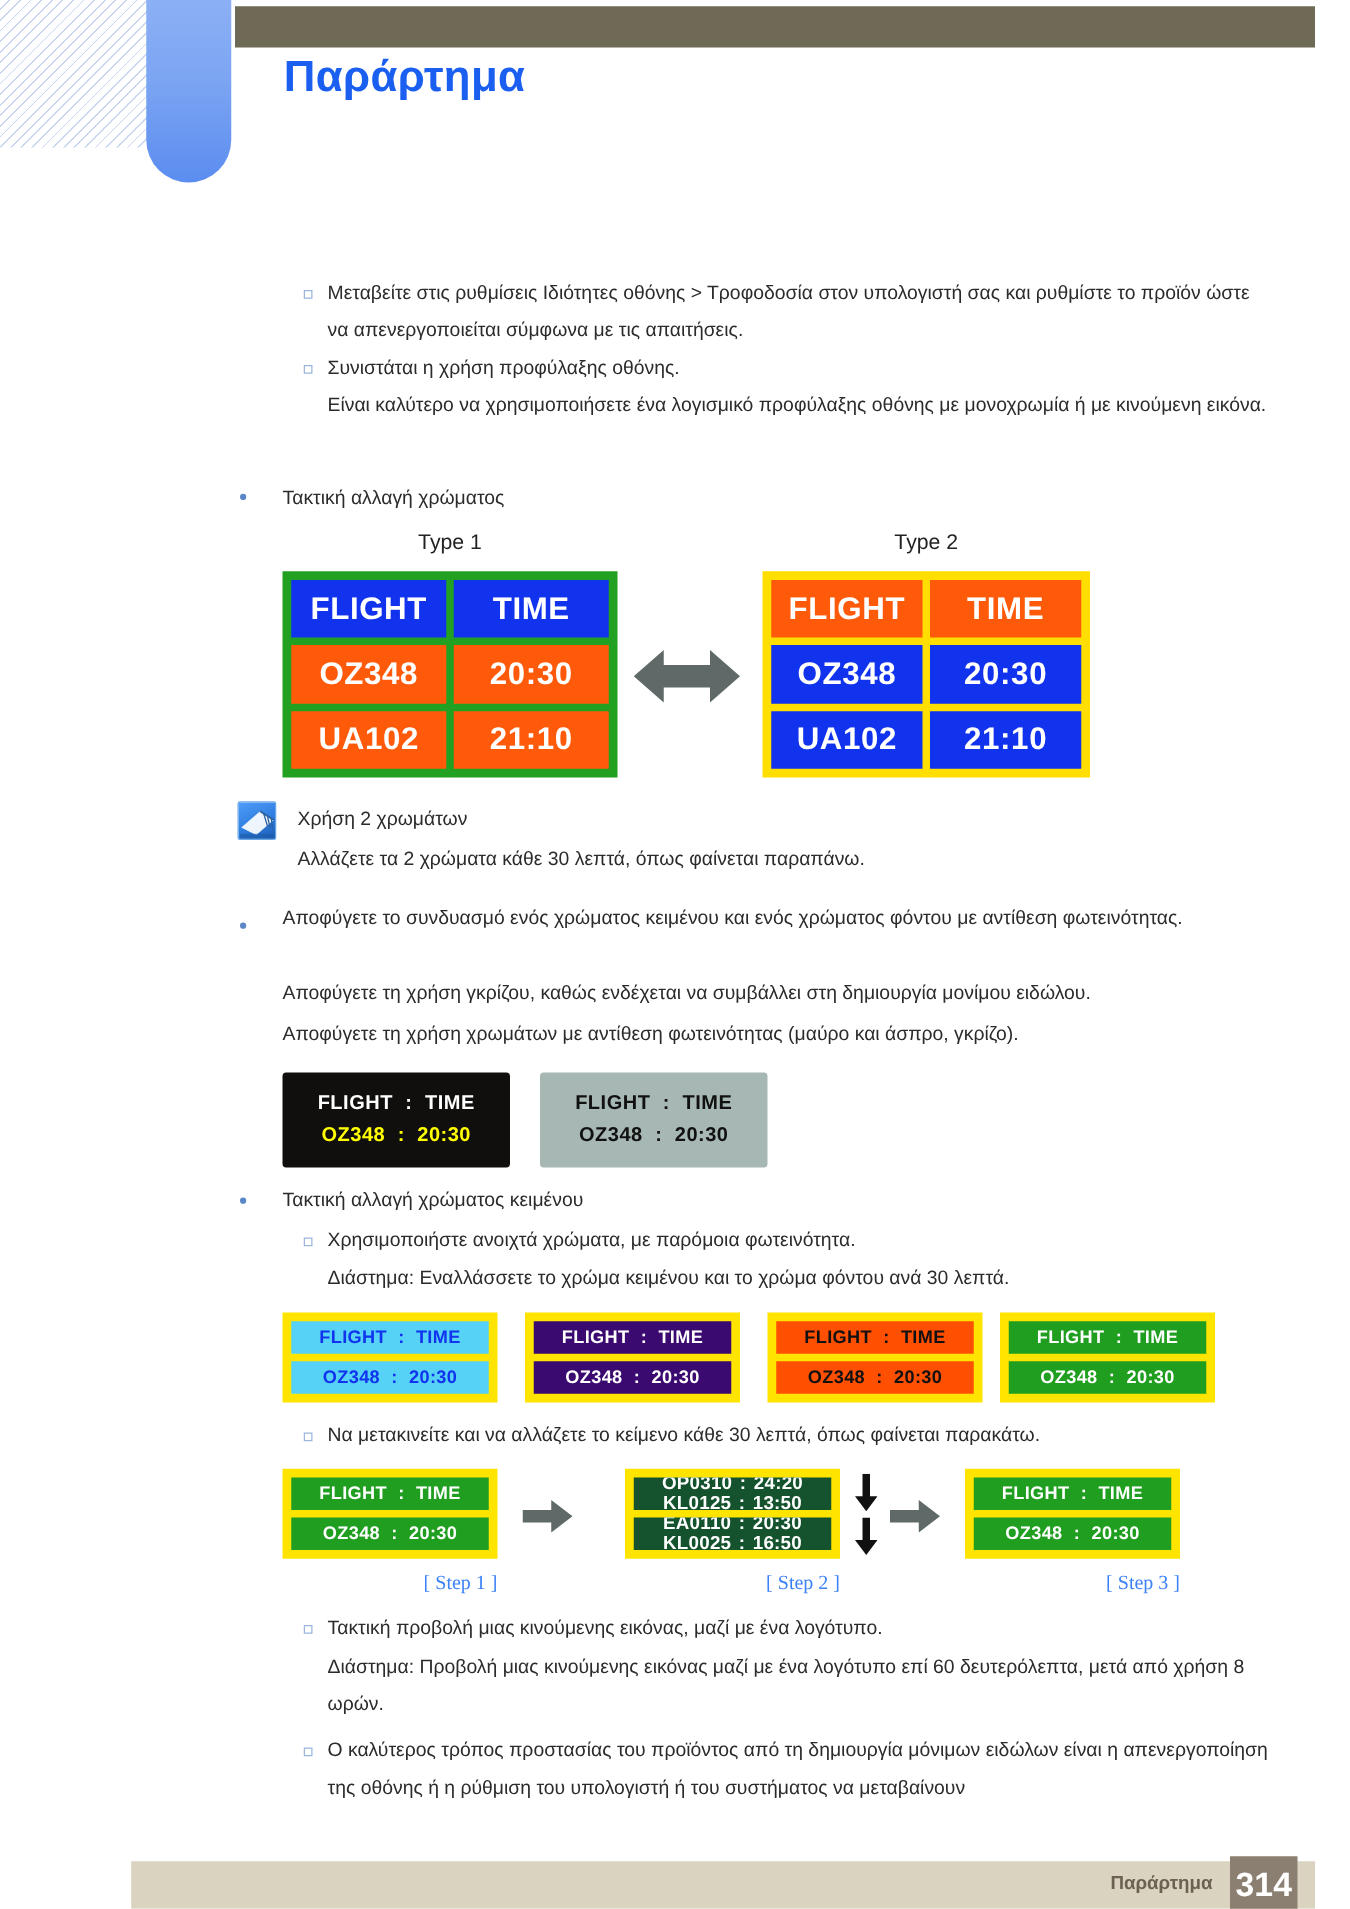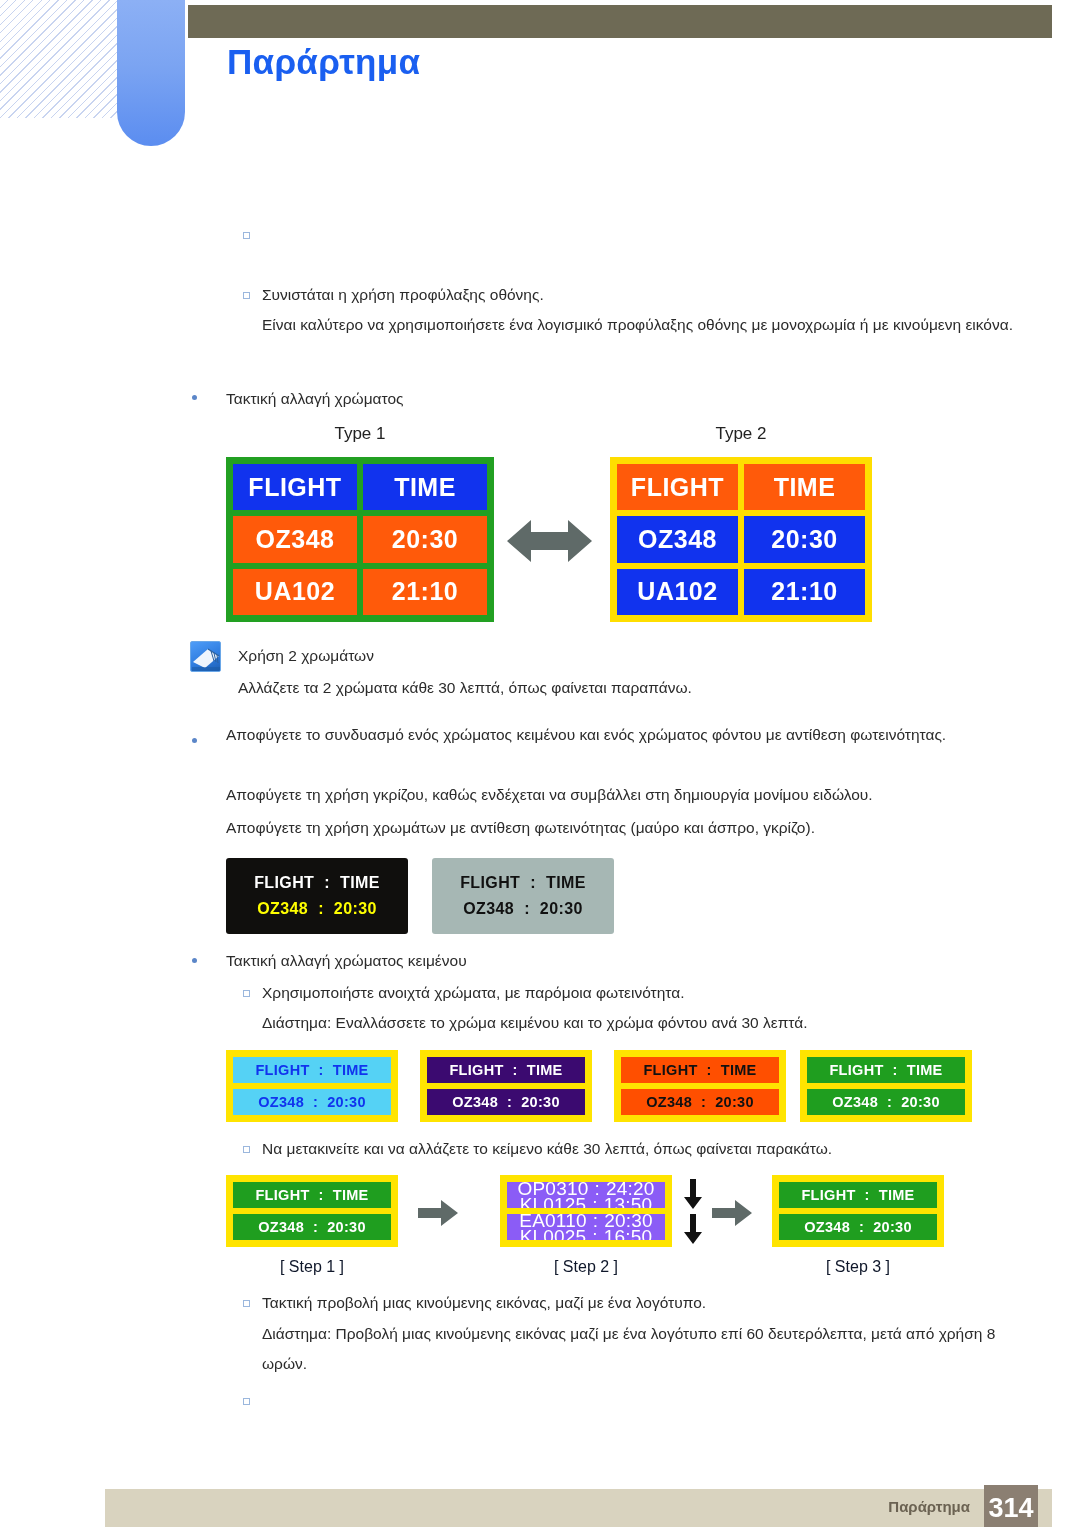--- a/index.html
+++ b/index.html
@@ -118,32 +118,32 @@
     display: flex; flex-direction: column; gap: 6px; overflow: hidden;
   }
   .step-row {
     flex: 1; background: #1f9e1f; display: flex; align-items: center;
     justify-content: center; color: #fff; font-weight: bold; font-size: 14.5px;
     letter-spacing: .3px; overflow: hidden;
   }
   .step-row .c { margin: 0 9px; }
 
   .scroll-row {
-    flex: 1; background: #8b5cf6; position: relative; overflow: hidden;
-    color:#fff; font-weight: normal; font-size: 19px;
+    flex: 1; background: #14532d; position: relative; overflow: hidden;
+    color:#fff; font-weight: bold; font-size: 15px;
   }
   .scroll-row .ln {
     position: absolute; left: 0; width: 100%; text-align: center;
     white-space: nowrap; letter-spacing: .2px;
   }
   .scroll-row .ln .c { margin: 0 6px; }
 
   .step-label {
-    position: absolute; top: 1258px; font-size: 16px; color: #0f172a;
-    text-align: center; width: 172px;
+    position: absolute; top: 1258px; font-size: 16px; color: #3b82f6;
+    text-align: right; width: 172px; font-family: Liberation Serif, serif;
   }
 
   .r-arrow { position: absolute; width: 40px; height: 28px; }
   .d-arrow { position: absolute; width: 18px; height: 30px; }
 
   
   .footer-bar {
     position: absolute; left: 105px; top: 1489px; right: 28px; height: 38px;
     background: #d9d3bf;
   }
@@ -162,20 +162,21 @@
 <body>
 
 <div class="page">
 
   <div class="hatch"></div>
   <div class="blue-tab"></div>
   <div class="olive-bar"></div>
   <div class="page-title">Παράρτημα</div>
 
   <div class="bullet-sq" style="left:243px; top:232px;"></div>
+  <div class="para" style="left:262px; top:220px; width:742px;">Μεταβείτε στις ρυθμίσεις Ιδιότητες οθόνης &gt; Τροφοδοσία στον υπολογιστή σας και ρυθμίστε το προϊόν ώστε να απενεργοποιείται σύμφωνα με τις απαιτήσεις.</div>
 
   <div class="bullet-sq" style="left:243px; top:292px;"></div>
   <div class="para" style="left:262px; top:310px; width:752px;">Είναι καλύτερο να χρησιμοποιήσετε ένα λογισμικό προφύλαξης οθόνης με μονοχρωμία ή με κινούμενη εικόνα.</div>
 
   <div class="para" style="left:262px; top:280px; width:742px;">Συνιστάται η χρήση προφύλαξης οθόνης.</div>
 
   <div class="bullet-dot" style="left:192px; top:395px;"></div>
   <div class="para" style="left:226px; top:384px; width:742px;">Τακτική αλλαγή χρώματος</div>
 
   <div class="type-label" style="left:226px; top:424px; width:268px;text-align:center;">Type 1</div>
@@ -382,18 +383,19 @@
   <div class="step-label" style="left:226px;">[ Step 1 ]</div>
   <div class="step-label" style="left:500px;">[ Step 2 ]</div>
   <div class="step-label" style="left:772px;">[ Step 3 ]</div>
 
   <div class="bullet-sq" style="left:243px; top:1300px;"></div>
   <div class="para" style="left:262px; top:1288px; width:760px;">Τακτική προβολή μιας κινούμενης εικόνας, μαζί με ένα λογότυπο.</div>
 
   <div class="para" style="left:262px; top:1319px; width:760px;">Διάστημα: Προβολή μιας κινούμενης εικόνας μαζί με ένα λογότυπο επί 60 δευτερόλεπτα, μετά από χρήση 8 ωρών.</div>
 
   <div class="bullet-sq" style="left:243px; top:1398px;"></div>
+  <div class="para" style="left:262px; top:1386px; width:762px;">Ο καλύτερος τρόπος προστασίας του προϊόντος από τη δημιουργία μόνιμων ειδώλων είναι η απενεργοποίηση της οθόνης ή η ρύθμιση του υπολογιστή ή του συστήματος να μεταβαίνουν</div>
 
   <div class="footer-bar"></div>
   <div class="footer-text">Παράρτημα</div>
   <div class="footer-page">314</div>
 
 </div>
 
 </body></html>

